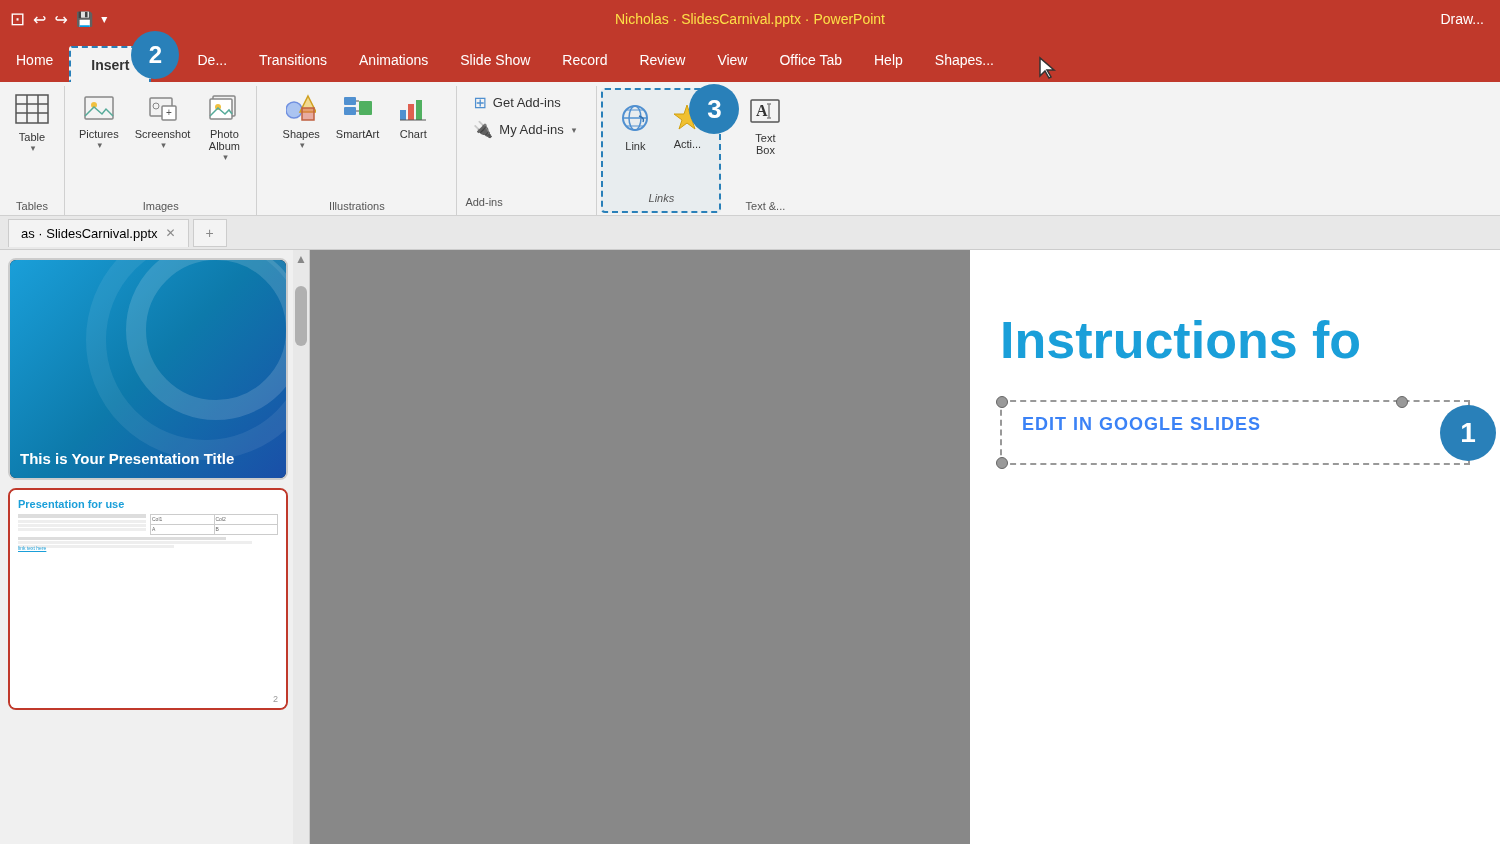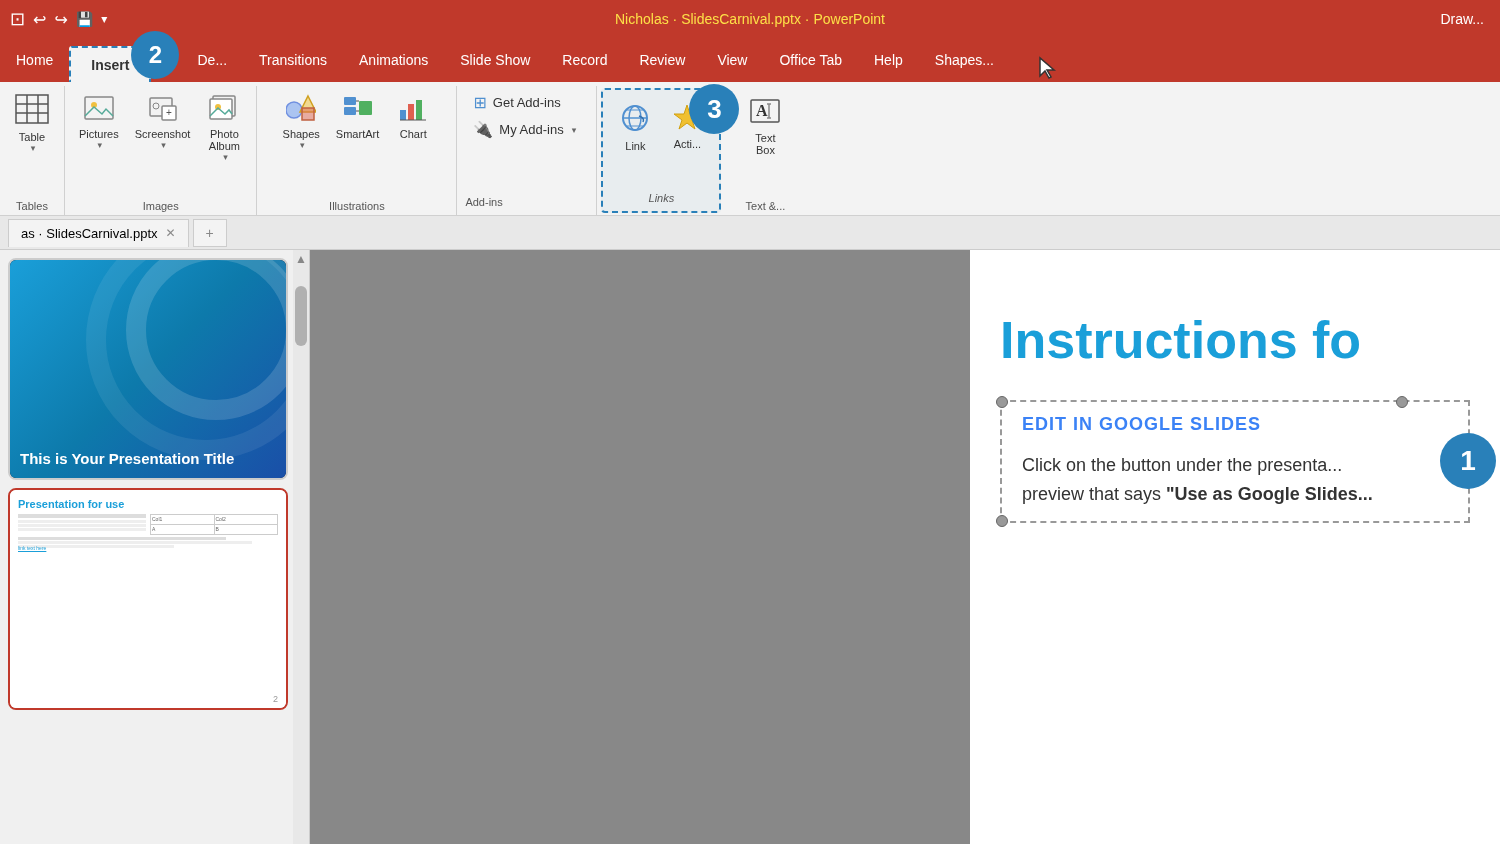--- a/index.html
+++ b/index.html
@@ -678,24 +678,20 @@
         <span style="color:#1a9fd9;font-weight:bold;">Instructions fo</span>
       </div>
 
       <div class="edit-box" style="position:relative;">
 
         <div class="corner-dot" style="top:-6px;left:-6px;"></div>
         <div class="corner-dot" style="top:-6px;right:60px;"></div>
         <div class="corner-dot" style="bottom:-6px;left:-6px;"></div>
 
         <div class="edit-box-title">EDIT IN GOOGLE SLIDES</div>
-        <div class="edit-box-text">
-          Click on the button under the presenta...<br>
-          preview that says <strong>"Use as Google Slides...</strong>
-        </div>
 
         <div class="badge-circle" style="width:56px;height:56px;right:-28px;top:50%;transform:translateY(-50%);font-size:28px;">
           <span>1</span>
         </div>
       </div>
     </div>
   </div>
 </div>
 
 </body></html>

